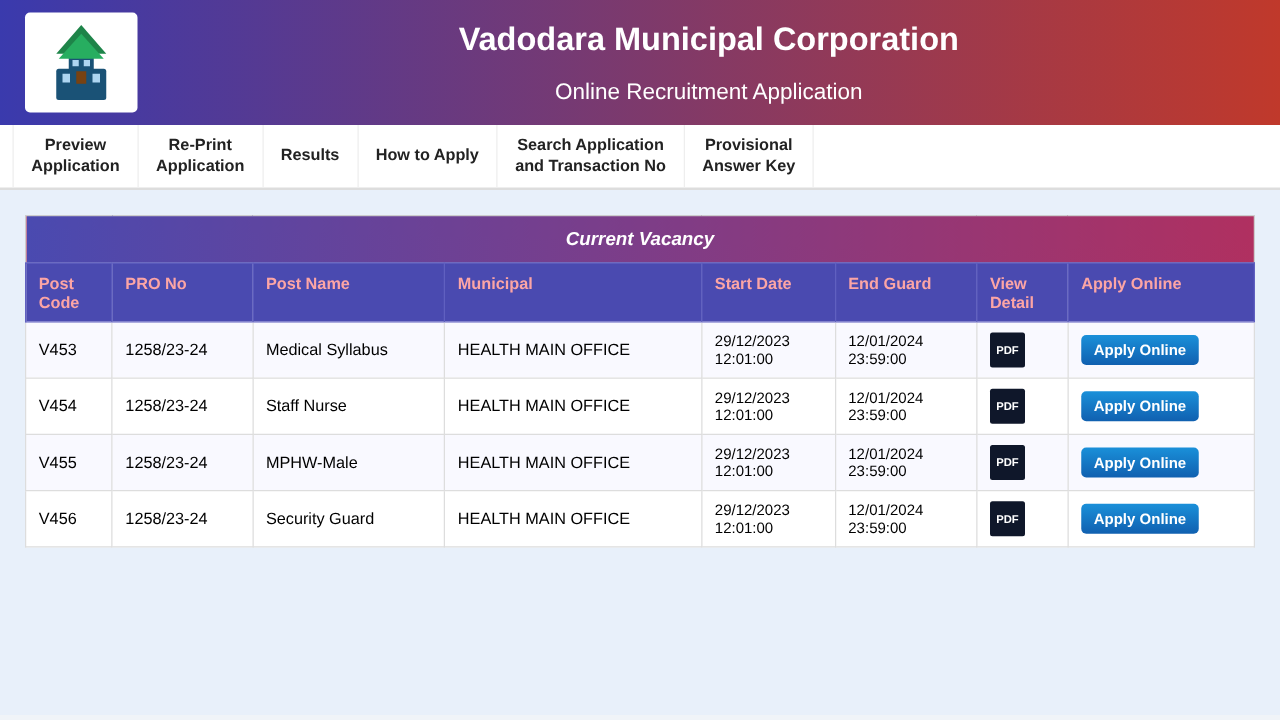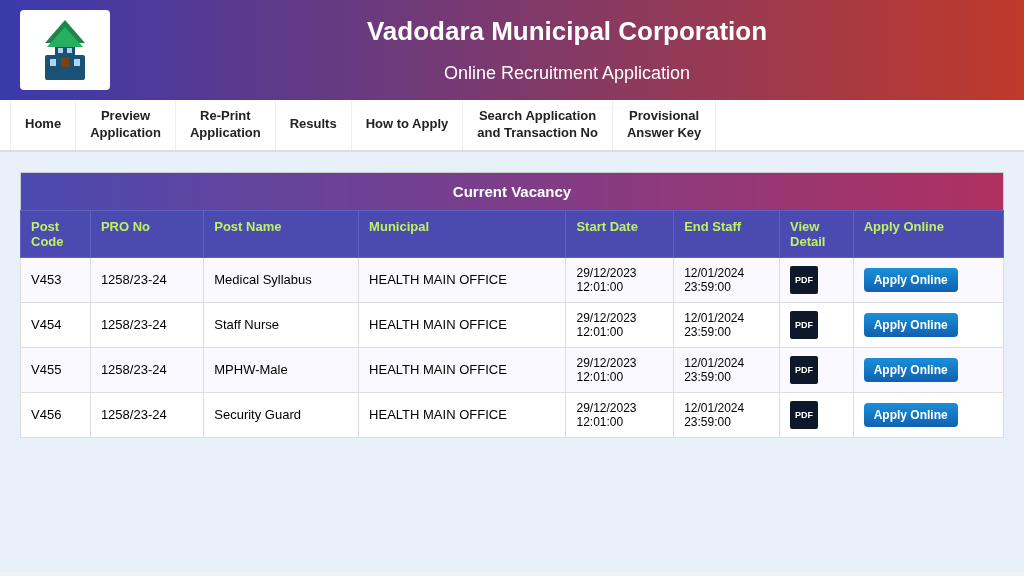--- a/index.html
+++ b/index.html
@@ -67,24 +67,25 @@
       background: white;
       border: 1px solid #ccc;
     }
     .vacancy-header-row td {
       background: linear-gradient(to right, #4a4ab0, #b03060);
       color: white;
       font-weight: bold;
       font-size: 15px;
       text-align: center;
       padding: 10px;
+      font-style: italic;
     }
     .col-header-row td {
       background: #4a4ab0;
-      color: #bef264;
+      color: #fca5a5;
       font-weight: bold;
       padding: 8px 10px;
       border: 1px solid #6060c0;
       vertical-align: top;
     }
     .data-row td {
       padding: 8px 10px;
       border: 1px solid #ddd;
       vertical-align: middle;
     }
@@ -140,42 +141,41 @@
       <rect x="42" y="33" width="5" height="5" fill="#aed6f1"></rect>
     </svg>
   </div>
   <div class="header-text">
     <div class="header-title">Vadodara Municipal Corporation</div>
     <div class="header-subtitle">Online Recruitment Application</div>
   </div>
 </div>
 
 <nav class="navbar">
-  <div class="nav-item">Home</div>
   <div class="nav-item">Preview<br>Application</div>
   <div class="nav-item">Re-Print<br>Application</div>
   <div class="nav-item">Results</div>
   <div class="nav-item">How to Apply</div>
   <div class="nav-item">Search Application<br>and Transaction No</div>
   <div class="nav-item">Provisional<br>Answer Key</div>
 </nav>
 
 <div class="main">
   <table class="vacancy-table">
     <tbody>
         <tr class="vacancy-header-row">
       <td colspan="8">Current Vacancy</td>
     </tr>
     <tr class="col-header-row">
       <td>Post<br>Code</td>
       <td>PRO No</td>
       <td>Post Name</td>
       <td>Municipal</td>
       <td>Start Date</td>
-      <td>End Staff</td>
+      <td>End Guard</td>
       <td>View<br>Detail</td>
       <td>Apply Online</td>
     </tr>
 
     <tr class="data-row">
       <td>V453</td>
       <td>1258/23-24</td>
       <td>Medical Syllabus</td>
       <td>HEALTH MAIN OFFICE</td>
       <td class="date-cell">29/12/2023<br>12:01:00</td>

